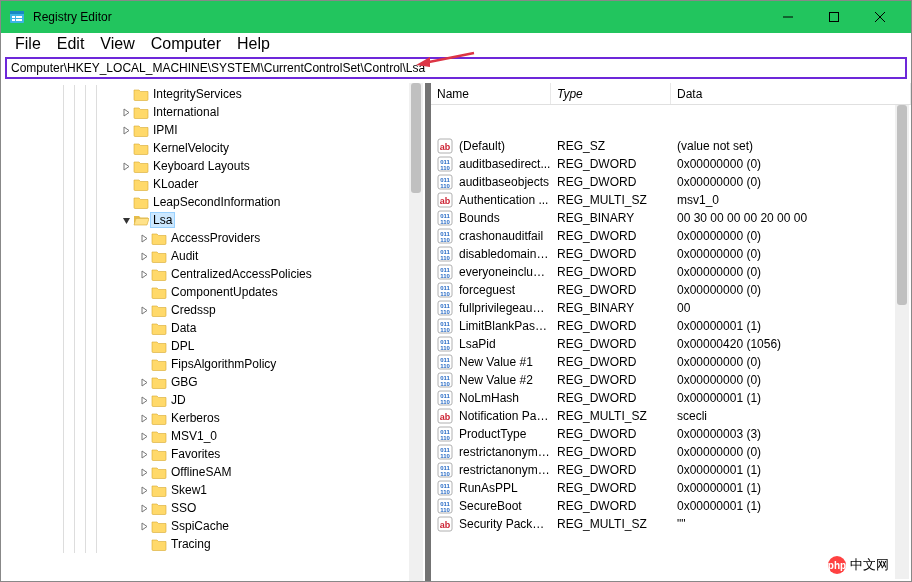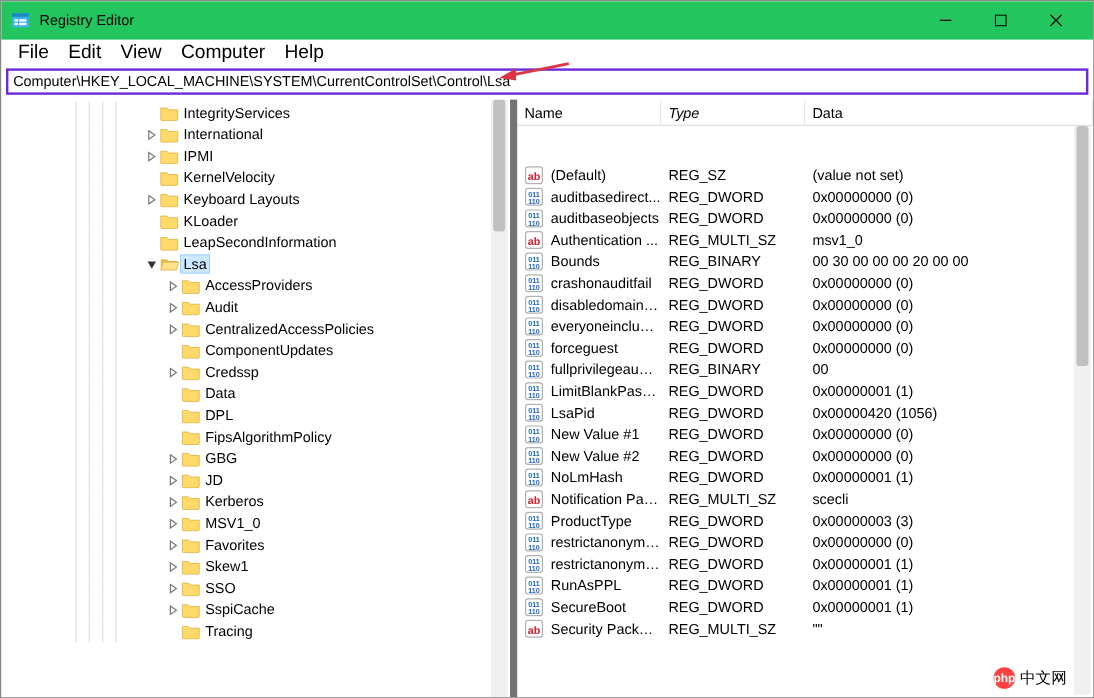--- a/index.html
+++ b/index.html
@@ -490,20 +490,39 @@
           <span class="exp">
             <svg width="9" height="9" viewBox="0 0 9 9">
               <path d="M2 1 L7 4.5 L2 8 Z" fill="none" stroke="#777" stroke-width="1"></path>
             </svg>
           </span>
           <span class="folder-icon">
             <svg width="16" height="14" viewBox="0 0 16 14">
               <path d="M1 3 h5 l1.5 1.5 H15 v8 a1 1 0 0 1 -1 1 H2 a1 1 0 0 1 -1 -1 Z" fill="#ffd96a" stroke="#d6a92f" stroke-width="0.6"></path>
             </svg>
           </span>
+          <span class="label">OfflineSAM</span>
+        </div>
+        <div class="tree-item">
+          <span class="spacer" style="width:52px"></span>
+          <span class="bar bar1 on"></span>
+          <span class="bar bar1 on"></span>
+          <span class="bar bar1 on"></span>
+          <span class="bar bar1 on"></span>
+          <span class="spacer" style="width:36px"></span>
+          <span class="exp">
+            <svg width="9" height="9" viewBox="0 0 9 9">
+              <path d="M2 1 L7 4.5 L2 8 Z" fill="none" stroke="#777" stroke-width="1"></path>
+            </svg>
+          </span>
+          <span class="folder-icon">
+            <svg width="16" height="14" viewBox="0 0 16 14">
+              <path d="M1 3 h5 l1.5 1.5 H15 v8 a1 1 0 0 1 -1 1 H2 a1 1 0 0 1 -1 -1 Z" fill="#ffd96a" stroke="#d6a92f" stroke-width="0.6"></path>
+            </svg>
+          </span>
           <span class="label">Skew1</span>
         </div>
         <div class="tree-item">
           <span class="spacer" style="width:52px"></span>
           <span class="bar bar1 on"></span>
           <span class="bar bar1 on"></span>
           <span class="bar bar1 on"></span>
           <span class="bar bar1 on"></span>
           <span class="spacer" style="width:36px"></span>
           <span class="exp">

